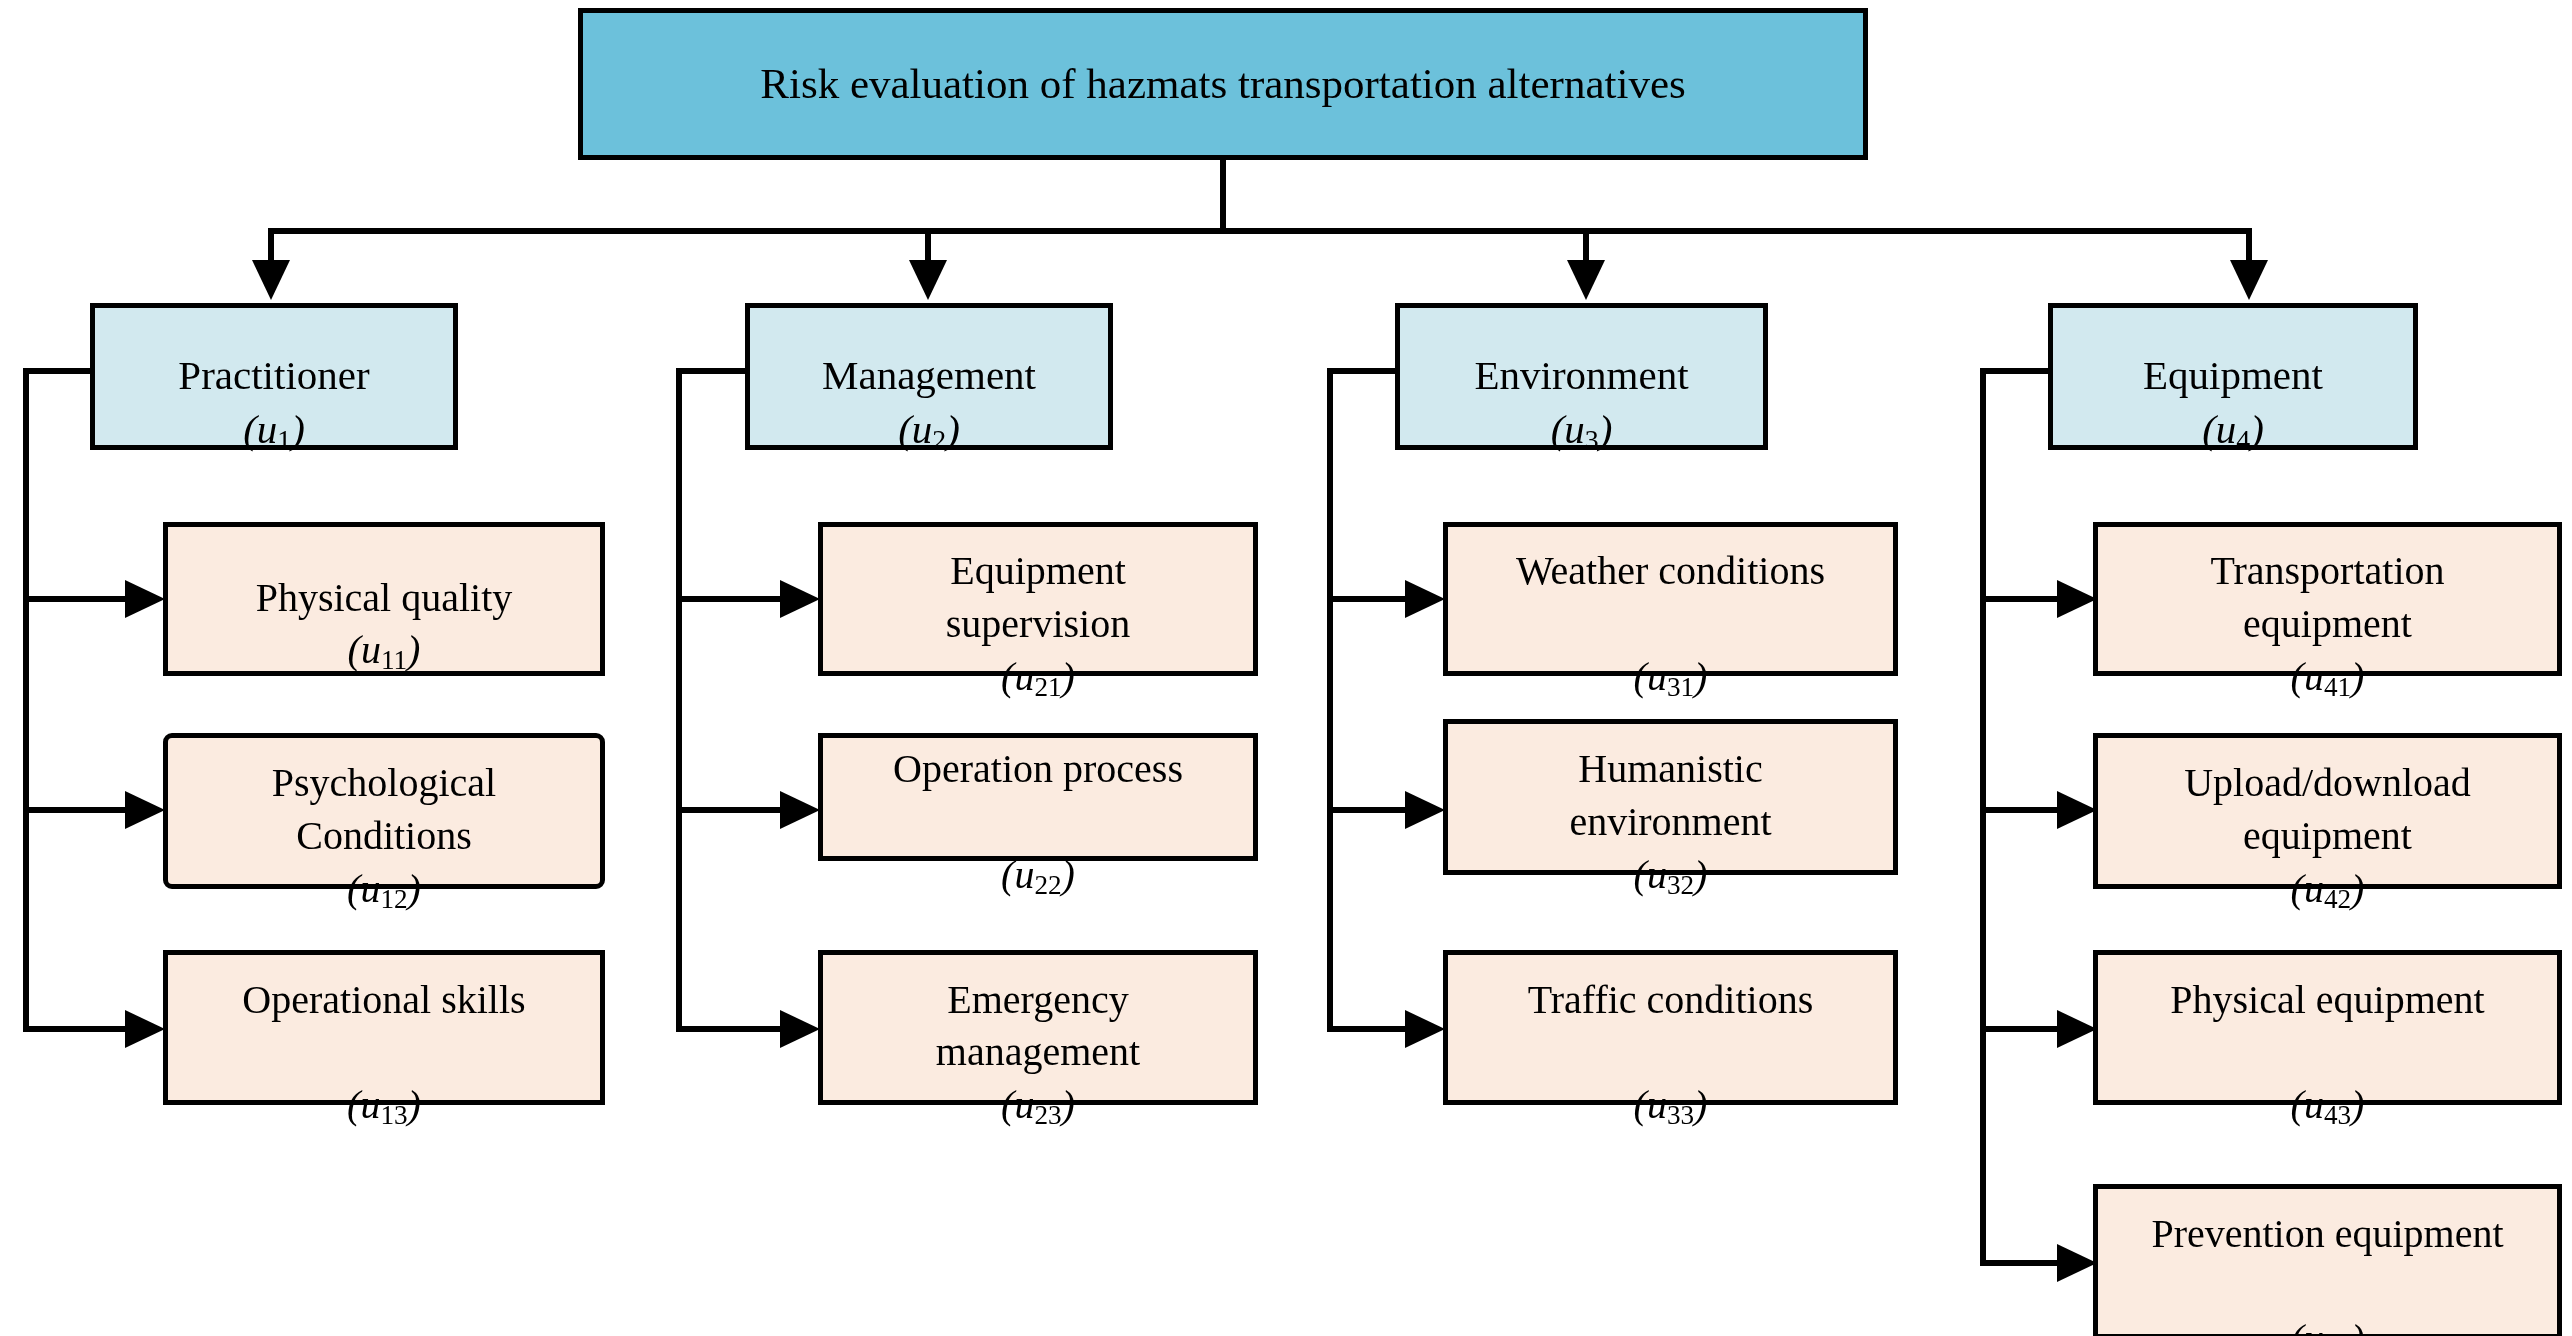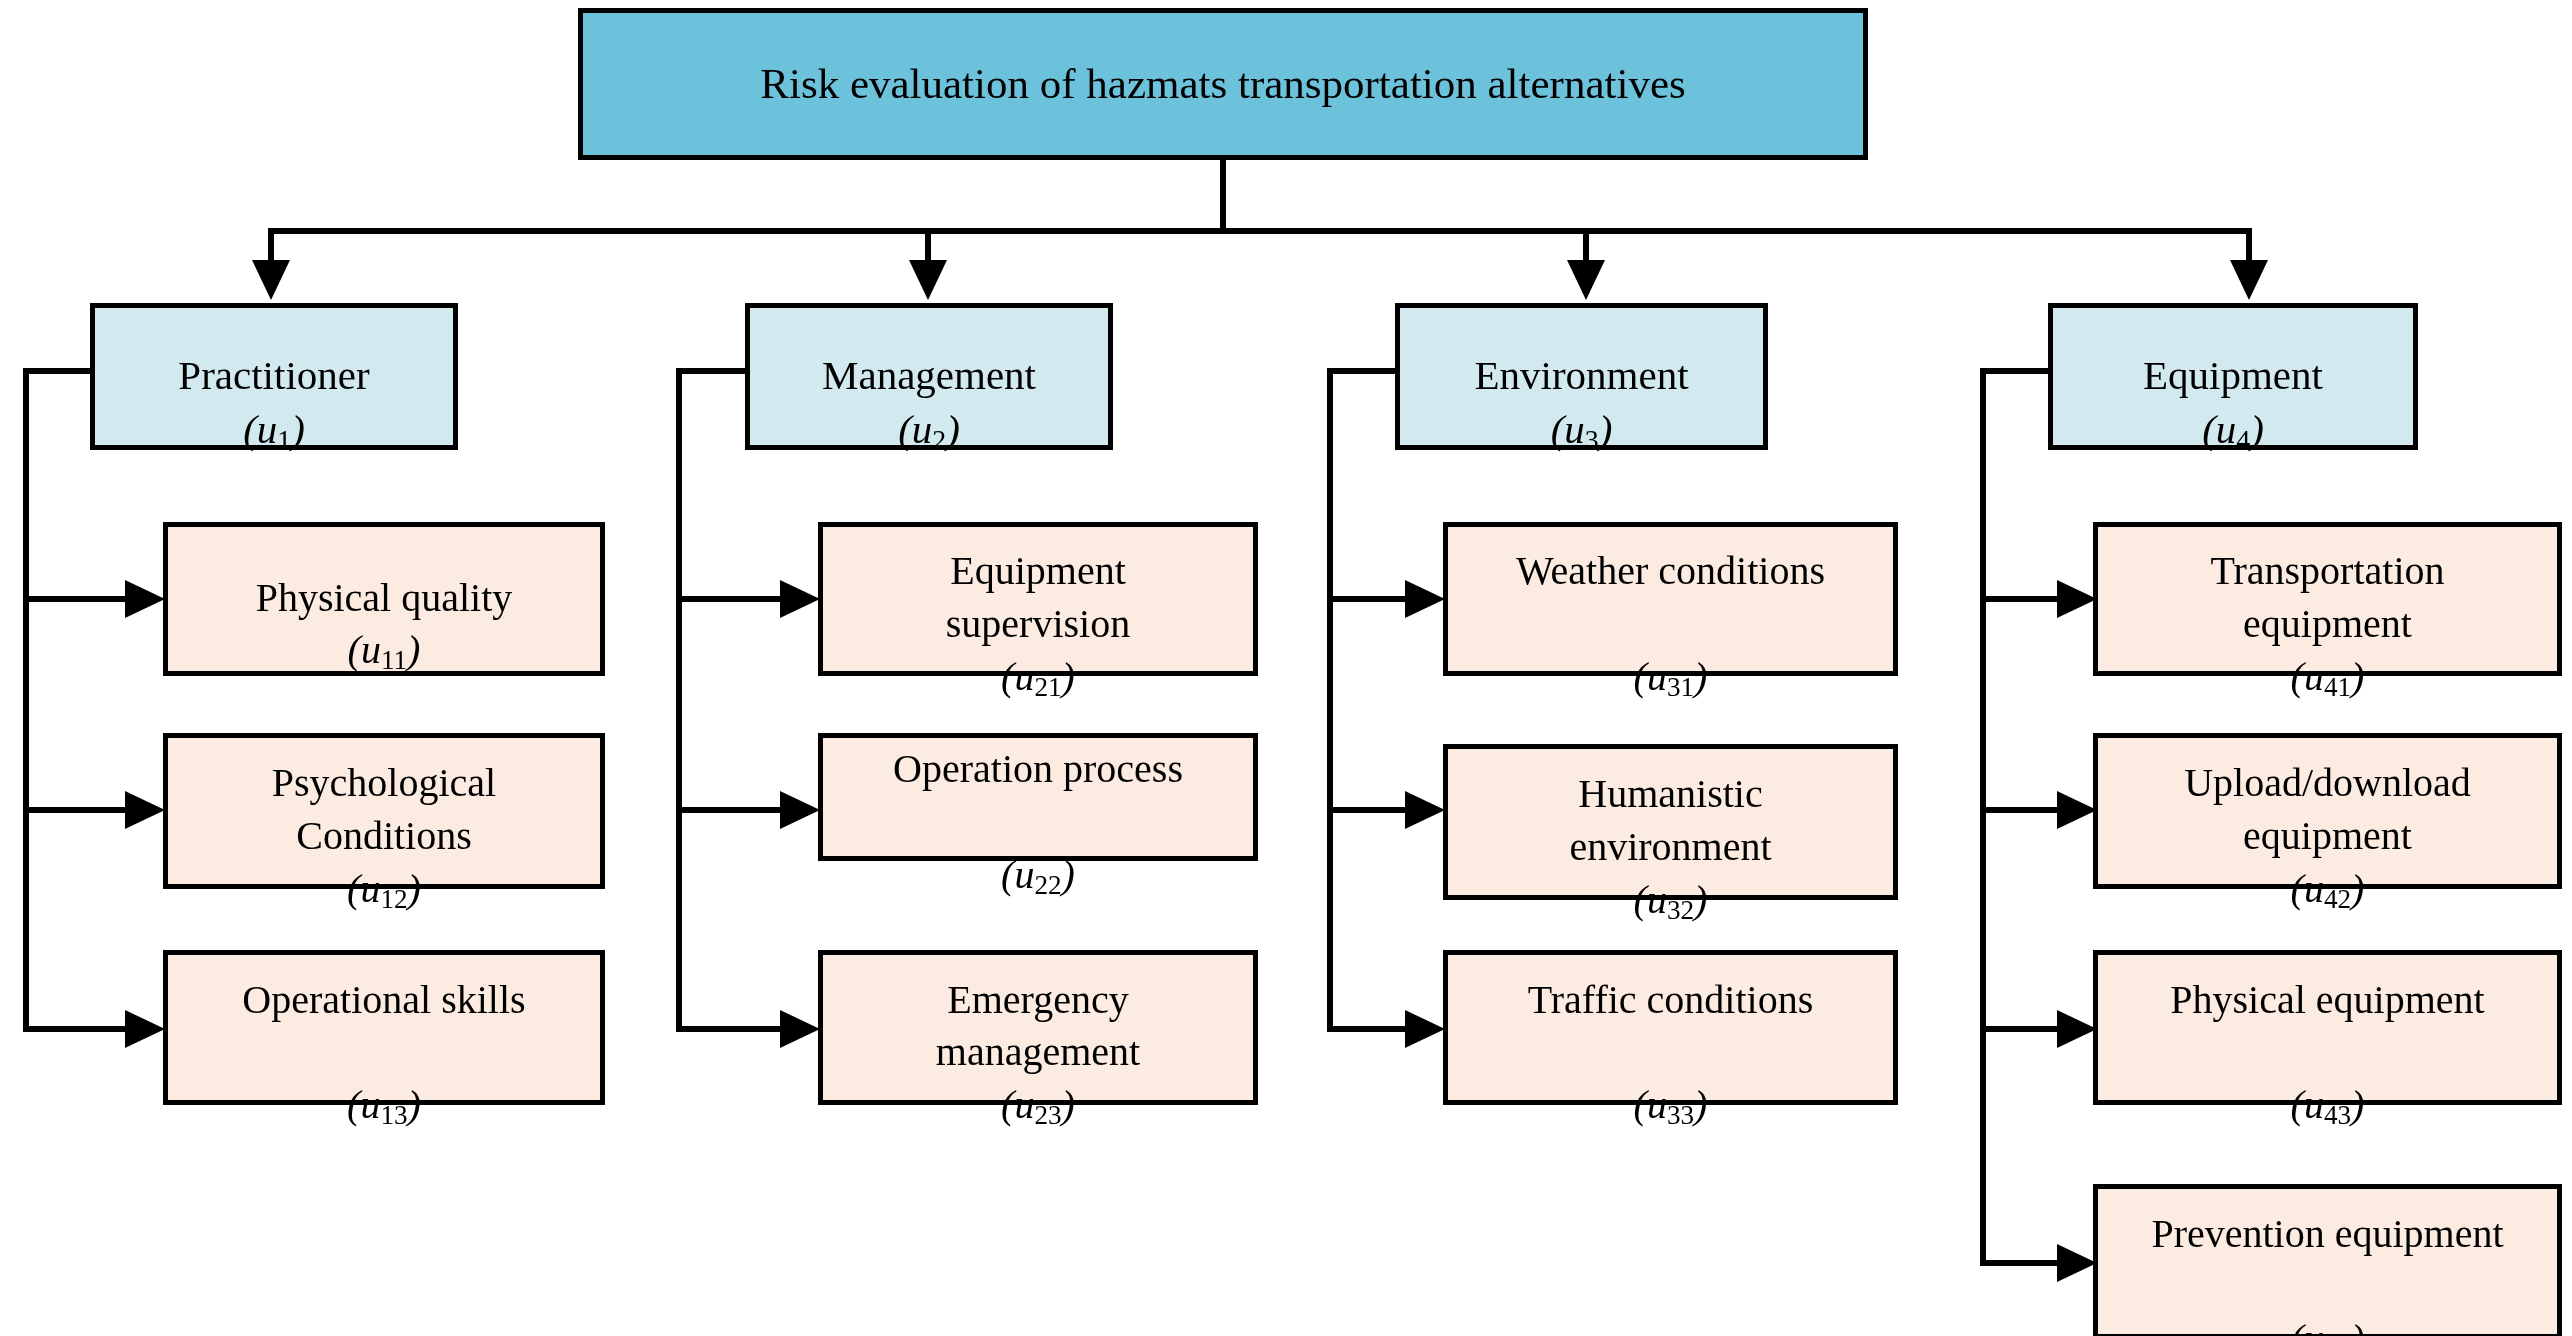--- a/index.html
+++ b/index.html
@@ -118,21 +118,21 @@
   <div class="hline" style="left:23px; top:1026px; width:105px;"></div>
   <div class="arrow-right" style="left:125px; top:1010px;"></div>
 
   <div class="node node-leaf" style="left:163px; top:522px; width:442px; height:154px;">
     <span class="node-label">
       <span>Physical quality</span>
       <span class="sub">(<i>u</i><sub>11</sub>)</span>
     </span>
   </div>
 
-  <div class="node node-leaf" style="left:163px; top:733px; width:442px; height:156px;">
+  <div class="node node-leaf" style="left:163px; top:733px; width:442px; height:156px;border-radius:9px;">
     <span class="node-label">
       <span>Psychological
 Conditions</span>
       <span class="sub">(<i>u</i><sub>12</sub>)</span>
     </span>
   </div>
 
   <div class="node node-leaf" style="left:163px; top:950px; width:442px; height:155px;">
     <span class="node-label">
       <span>Operational skills</span><br>
@@ -193,21 +193,21 @@
   <div class="hline" style="left:1327px; top:1026px; width:105px;"></div>
   <div class="arrow-right" style="left:1405px; top:1010px;"></div>
 
   <div class="node node-leaf" style="left:1443px; top:522px; width:455px; height:154px;">
     <span class="node-label">
       <span>Weather conditions</span><br>
       <span class="sub">(<i>u</i><sub>31</sub>)</span>
     </span>
   </div>
 
-  <div class="node node-leaf" style="left:1443px; top:744px; width:455px; height:156px;">
+  <div class="node node-leaf" style="left:1443px; top:719px; width:455px; height:156px;">
     <span class="node-label">
       <span>Humanistic
 environment</span>
       <span class="sub">(<i>u</i><sub>32</sub>)</span>
     </span>
   </div>
 
   <div class="node node-leaf" style="left:1443px; top:950px; width:455px; height:155px;">
     <span class="node-label">
       <span>Traffic conditions</span><br>

